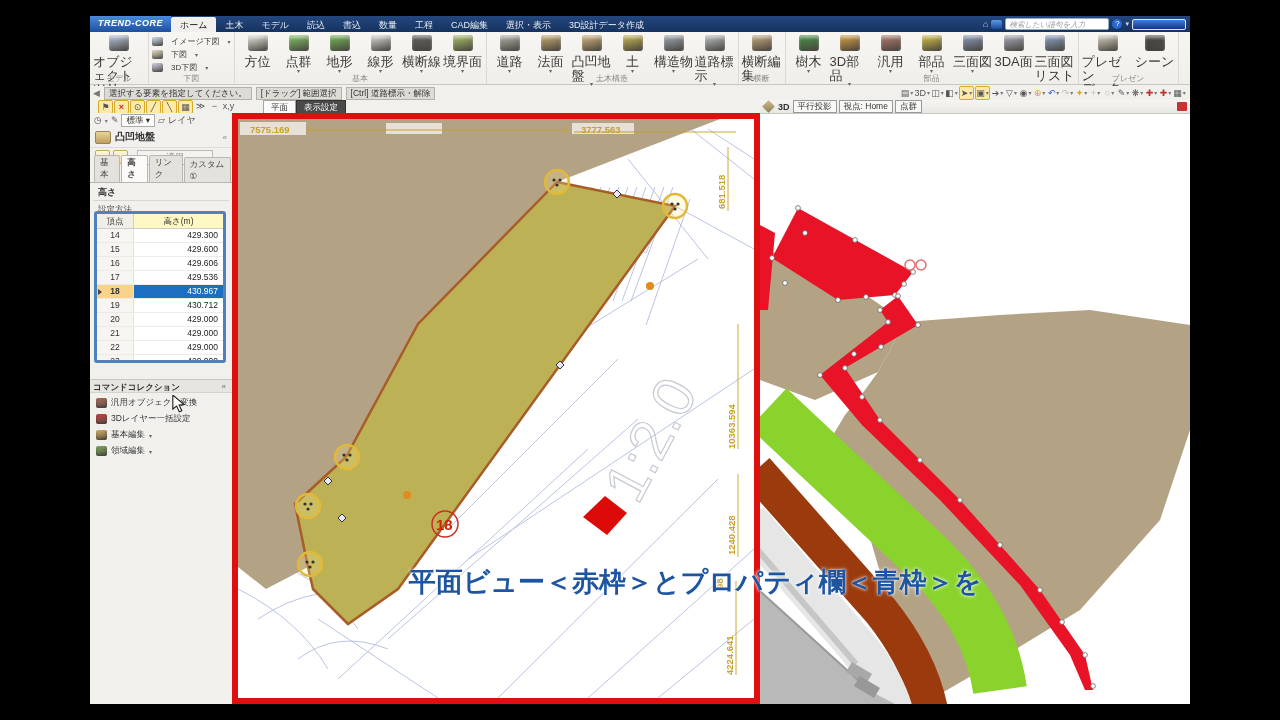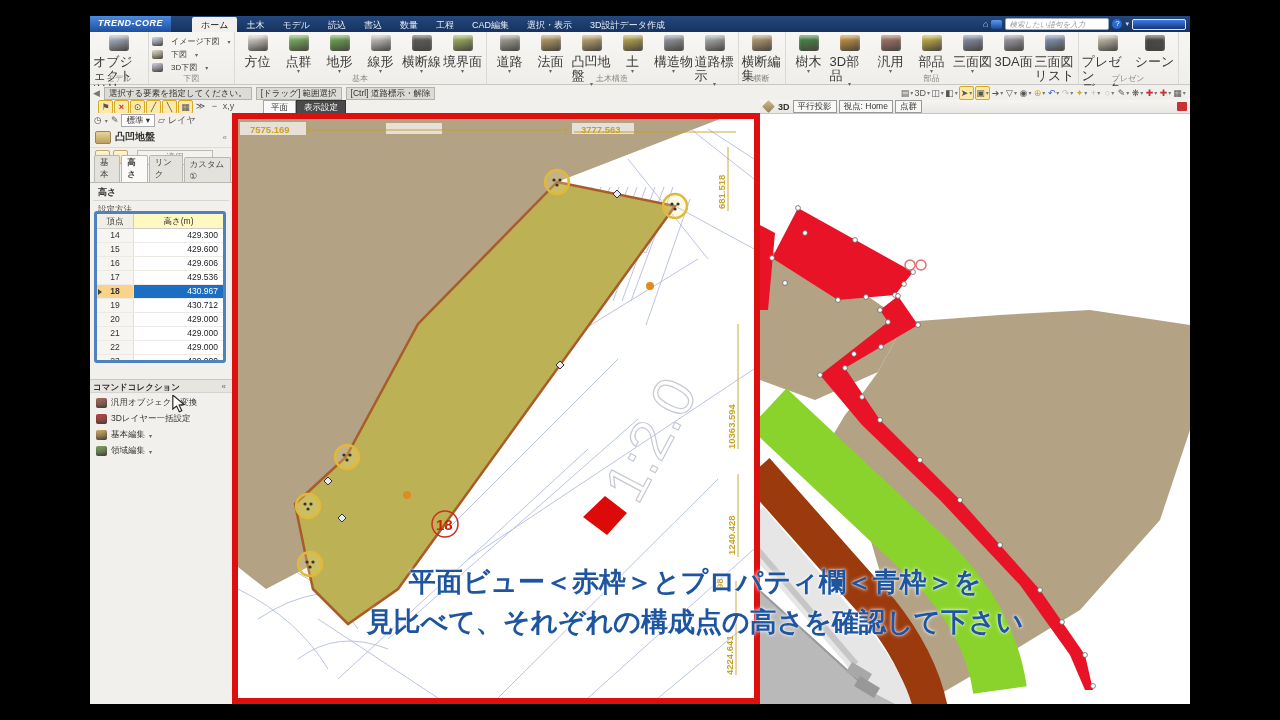--- a/index.html
+++ b/index.html
@@ -1,19 +1,19 @@
 <!DOCTYPE html>
 <html><head>
 <meta charset="utf-8">
 <style>
   html,body{margin:0;padding:0;background:#000;width:1280px;height:720px;overflow:hidden;
     font-family:"Liberation Sans","DejaVu Sans",sans-serif;}
   #win{position:absolute;left:90px;top:16px;width:1100px;height:688px;background:#f1f0ed;overflow:hidden;}
   
-  #titlebar{position:absolute;left:0;top:0;width:1100px;height:16px;background:linear-gradient(#24477e,#16335f);display:flex;align-items:stretch;gap:21px;}
+  #titlebar{position:absolute;left:0;top:0;width:1100px;height:16px;background:linear-gradient(#24477e,#16335f);display:flex;align-items:stretch;}
   .appbadge{background:linear-gradient(#4a8ae0,#1d4f9e);color:#fff;font-size:9px;font-style:italic;font-weight:bold;
     padding:2px 8px 0 8px;letter-spacing:.5px;}
   .ttabs{display:flex;align-items:center;}
   .ttab{color:#e8edf5;font-size:9px;padding:3px 9px 0 9px;cursor:default;}
   .ttab.active{background:#f1f0ed;color:#222;border-radius:2px 2px 0 0;margin-top:1px;padding-top:2px;}
   .tb-right{margin-left:auto;display:flex;align-items:center;gap:3px;padding-right:4px;}
   .tbico{color:#cfd9ea;font-size:9px;}
   .tbblue{width:11px;height:9px;background:linear-gradient(#5a9ae8,#1a4a9a);border-radius:2px;}
   .search{width:96px;height:10px;font-size:7.5px;border:1px solid #9ab;border-radius:2px;padding:0 3px;color:#333;}
   .search::placeholder{color:#999;font-style:italic;}
@@ -724,16 +724,15 @@
       </g>
       <g stroke="#e07070" stroke-width="1.5" fill="none">
         <circle cx="150" cy="151" r="5"></circle>
           <circle cx="161" cy="151" r="5"></circle>
       </g>
     </svg>
   </div>
 
   <div id="subtitle">
     <div>平面ビュー＜赤枠＞とプロパティ欄＜青枠＞を</div>
-    <div>見比べて、それぞれの構成点の高さを確認して下さい</div>
   </div>
 
 </div>
 
 </body></html>

